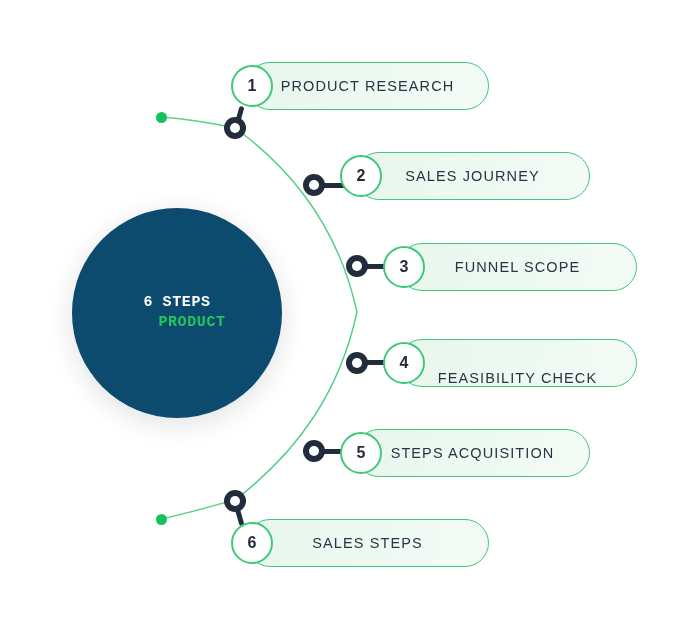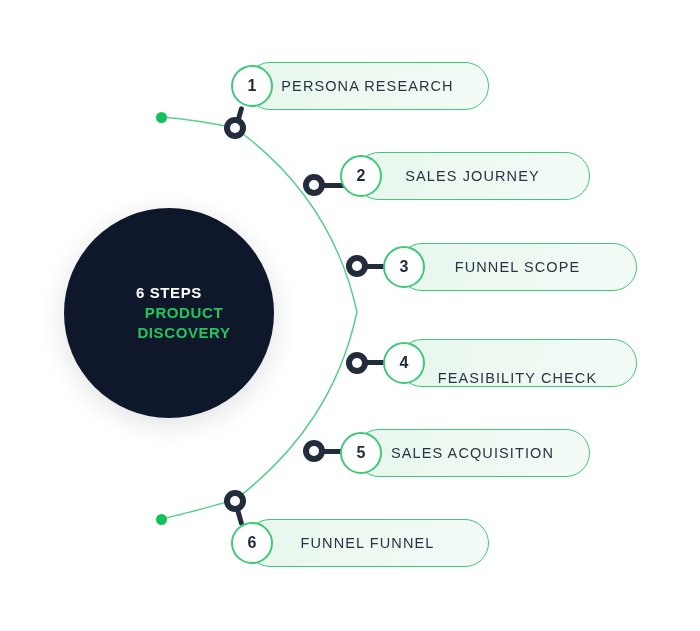--- a/index.html
+++ b/index.html
@@ -15,31 +15,32 @@
     position: relative;
     width: 700px;
     height: 631px;
     background: #ffffff;
     overflow: hidden;
   }
 
   
   .hub {
     position: absolute;
-    left: 64px;
+    left: 72px;
     top: 208px;
     width: 210px;
     height: 210px;
     border-radius: 50%;
-    background: #0f172a;
+    background: #0c4a6e;
     display: flex;
     flex-direction: column;
     align-items: center;
     justify-content: center;
     box-shadow: 0 6px 26px rgba(34,44,60,0.14);
+    font-family: Liberation Mono, monospace;
   }
   .hub-line1 {
     color: #ffffff;
     font-size: 15px;
     font-weight: bold;
     letter-spacing: 0.6px;
     line-height: 20px;
   }
   .hub-line2, .hub-line3 {
     color: #22c55e;
@@ -149,29 +150,28 @@
 
   <svg class="arc-layer" viewBox="0 0 700 631" width="700" height="631" aria-hidden="true">
     <path d="M 235 128 C 300 175, 340 235, 357 312 C 340 390, 300 450, 235 500" fill="none" stroke="#3ec978" stroke-width="1.4" opacity="0.9"></path>
     <path d="M 161 117 C 185 119, 212 123, 235 128" fill="none" stroke="#3ec978" stroke-width="1.4" opacity="0.85"></path>
     <path d="M 161 519 C 185 514, 212 506, 235 500" fill="none" stroke="#3ec978" stroke-width="1.4" opacity="0.85"></path>
   </svg>
 
   <div class="hub">
     <div class="hub-line1">6 STEPS</div>
     <div class="hub-line2">PRODUCT</div>
-    <div class="hub-line3">DISCOVERY</div>
   </div>
 
   <div class="end-dot" style="left:156px; top:112px;"></div>
   <div class="end-dot" style="left:156px; top:514px;"></div>
 
   <div class="step" style="left:246px; top:62px; width:243px;">
     <div class="pill" style="width:243px;">
-      <span class="pill-label">PERSONA RESEARCH</span>
+      <span class="pill-label">PRODUCT RESEARCH</span>
     </div>
     <div class="num-circle" style="left:-15px;">
       <span>1</span>
     </div>
   </div>
   <div class="stem" style="left:236px; top:106px; width:5px; height:26px; transform:rotate(16deg); transform-origin:center;"></div>
   <div class="donut" style="left:224px; top:117px;"></div>
 
   <div class="step" style="left:355px; top:152px; width:235px;">
     <div class="pill" style="width:235px;">
@@ -201,32 +201,32 @@
     </div>
     <div class="num-circle" style="left:-15px;">
       <span>4</span>
     </div>
   </div>
   <div class="stem" style="left:362px; top:360px; width:28px; height:5px;"></div>
   <div class="donut" style="left:346px; top:352px;"></div>
 
   <div class="step" style="left:355px; top:429px; width:235px;">
     <div class="pill" style="width:235px;">
-      <span class="pill-label">SALES ACQUISITION</span>
+      <span class="pill-label">STEPS ACQUISITION</span>
     </div>
     <div class="num-circle" style="left:-15px;">
       <span>5</span>
     </div>
   </div>
   <div class="stem" style="left:316px; top:449px; width:30px; height:5px;"></div>
   <div class="donut" style="left:303px; top:440px;"></div>
 
   <div class="step" style="left:246px; top:519px; width:243px;">
     <div class="pill" style="width:243px;">
-      <span class="pill-label">FUNNEL FUNNEL</span>
+      <span class="pill-label">SALES STEPS</span>
     </div>
     <div class="num-circle" style="left:-15px;">
       <span>6</span>
     </div>
   </div>
   <div class="stem" style="left:236px; top:500px; width:5px; height:26px; transform:rotate(-16deg); transform-origin:center;"></div>
   <div class="donut" style="left:224px; top:490px;"></div>
 
 </div>
 

